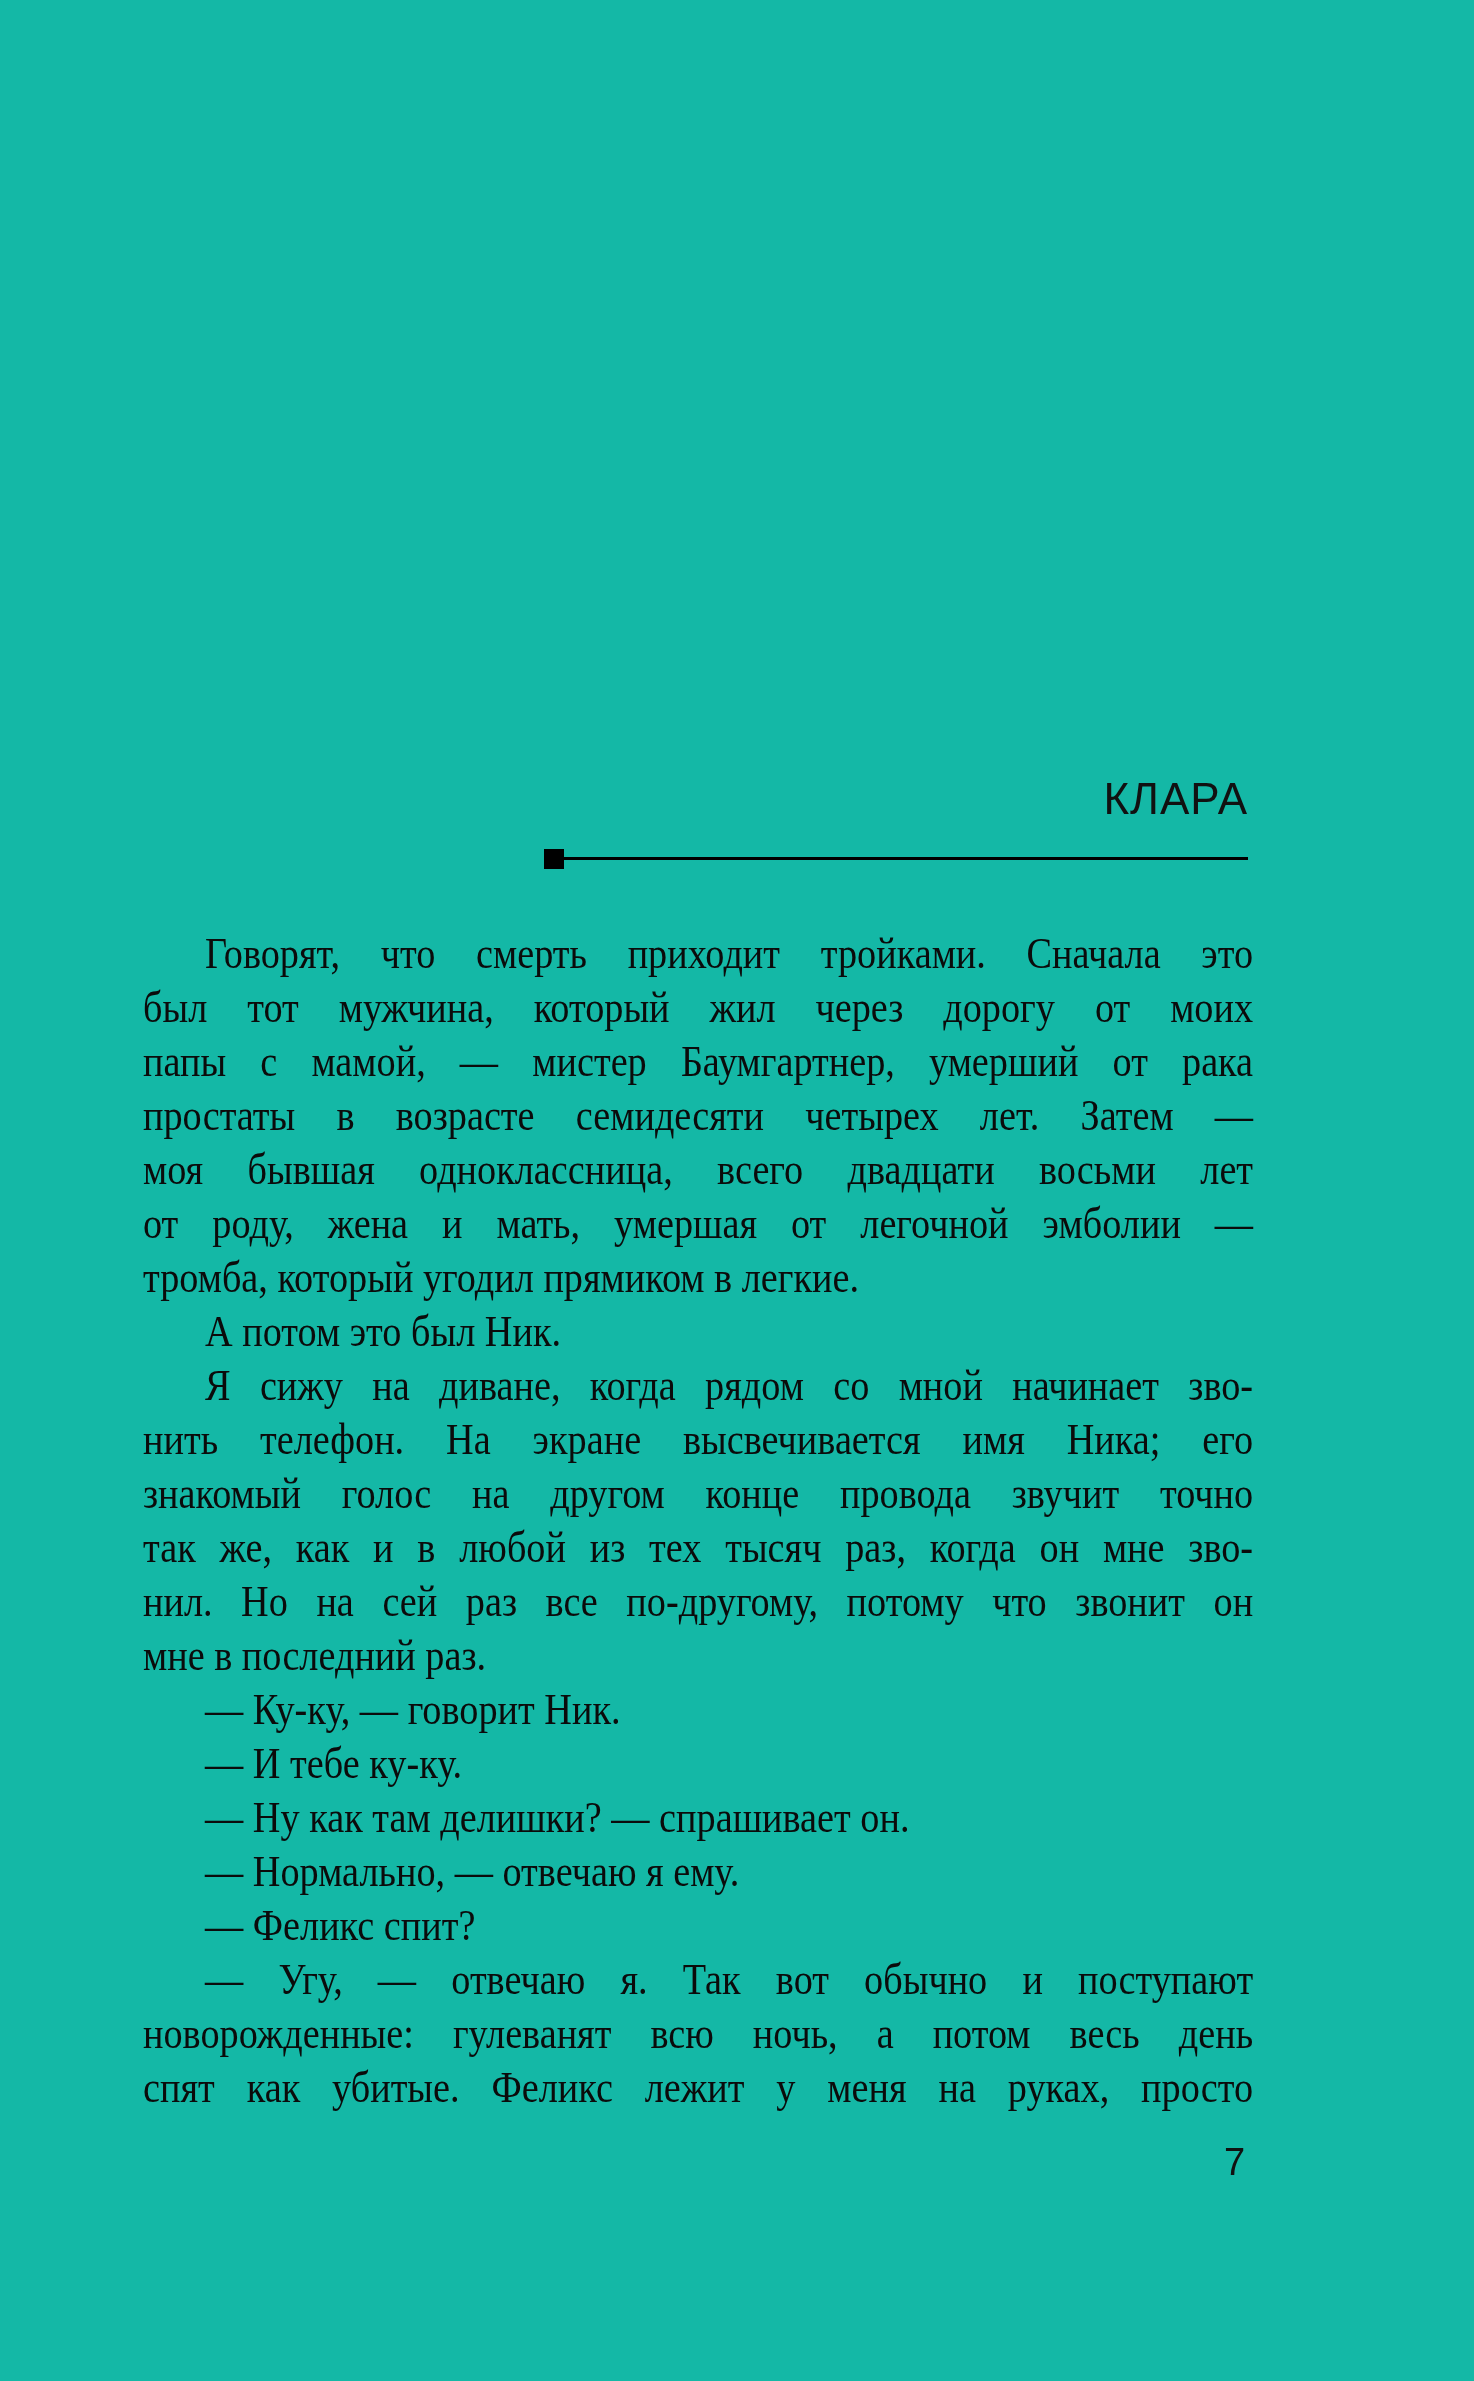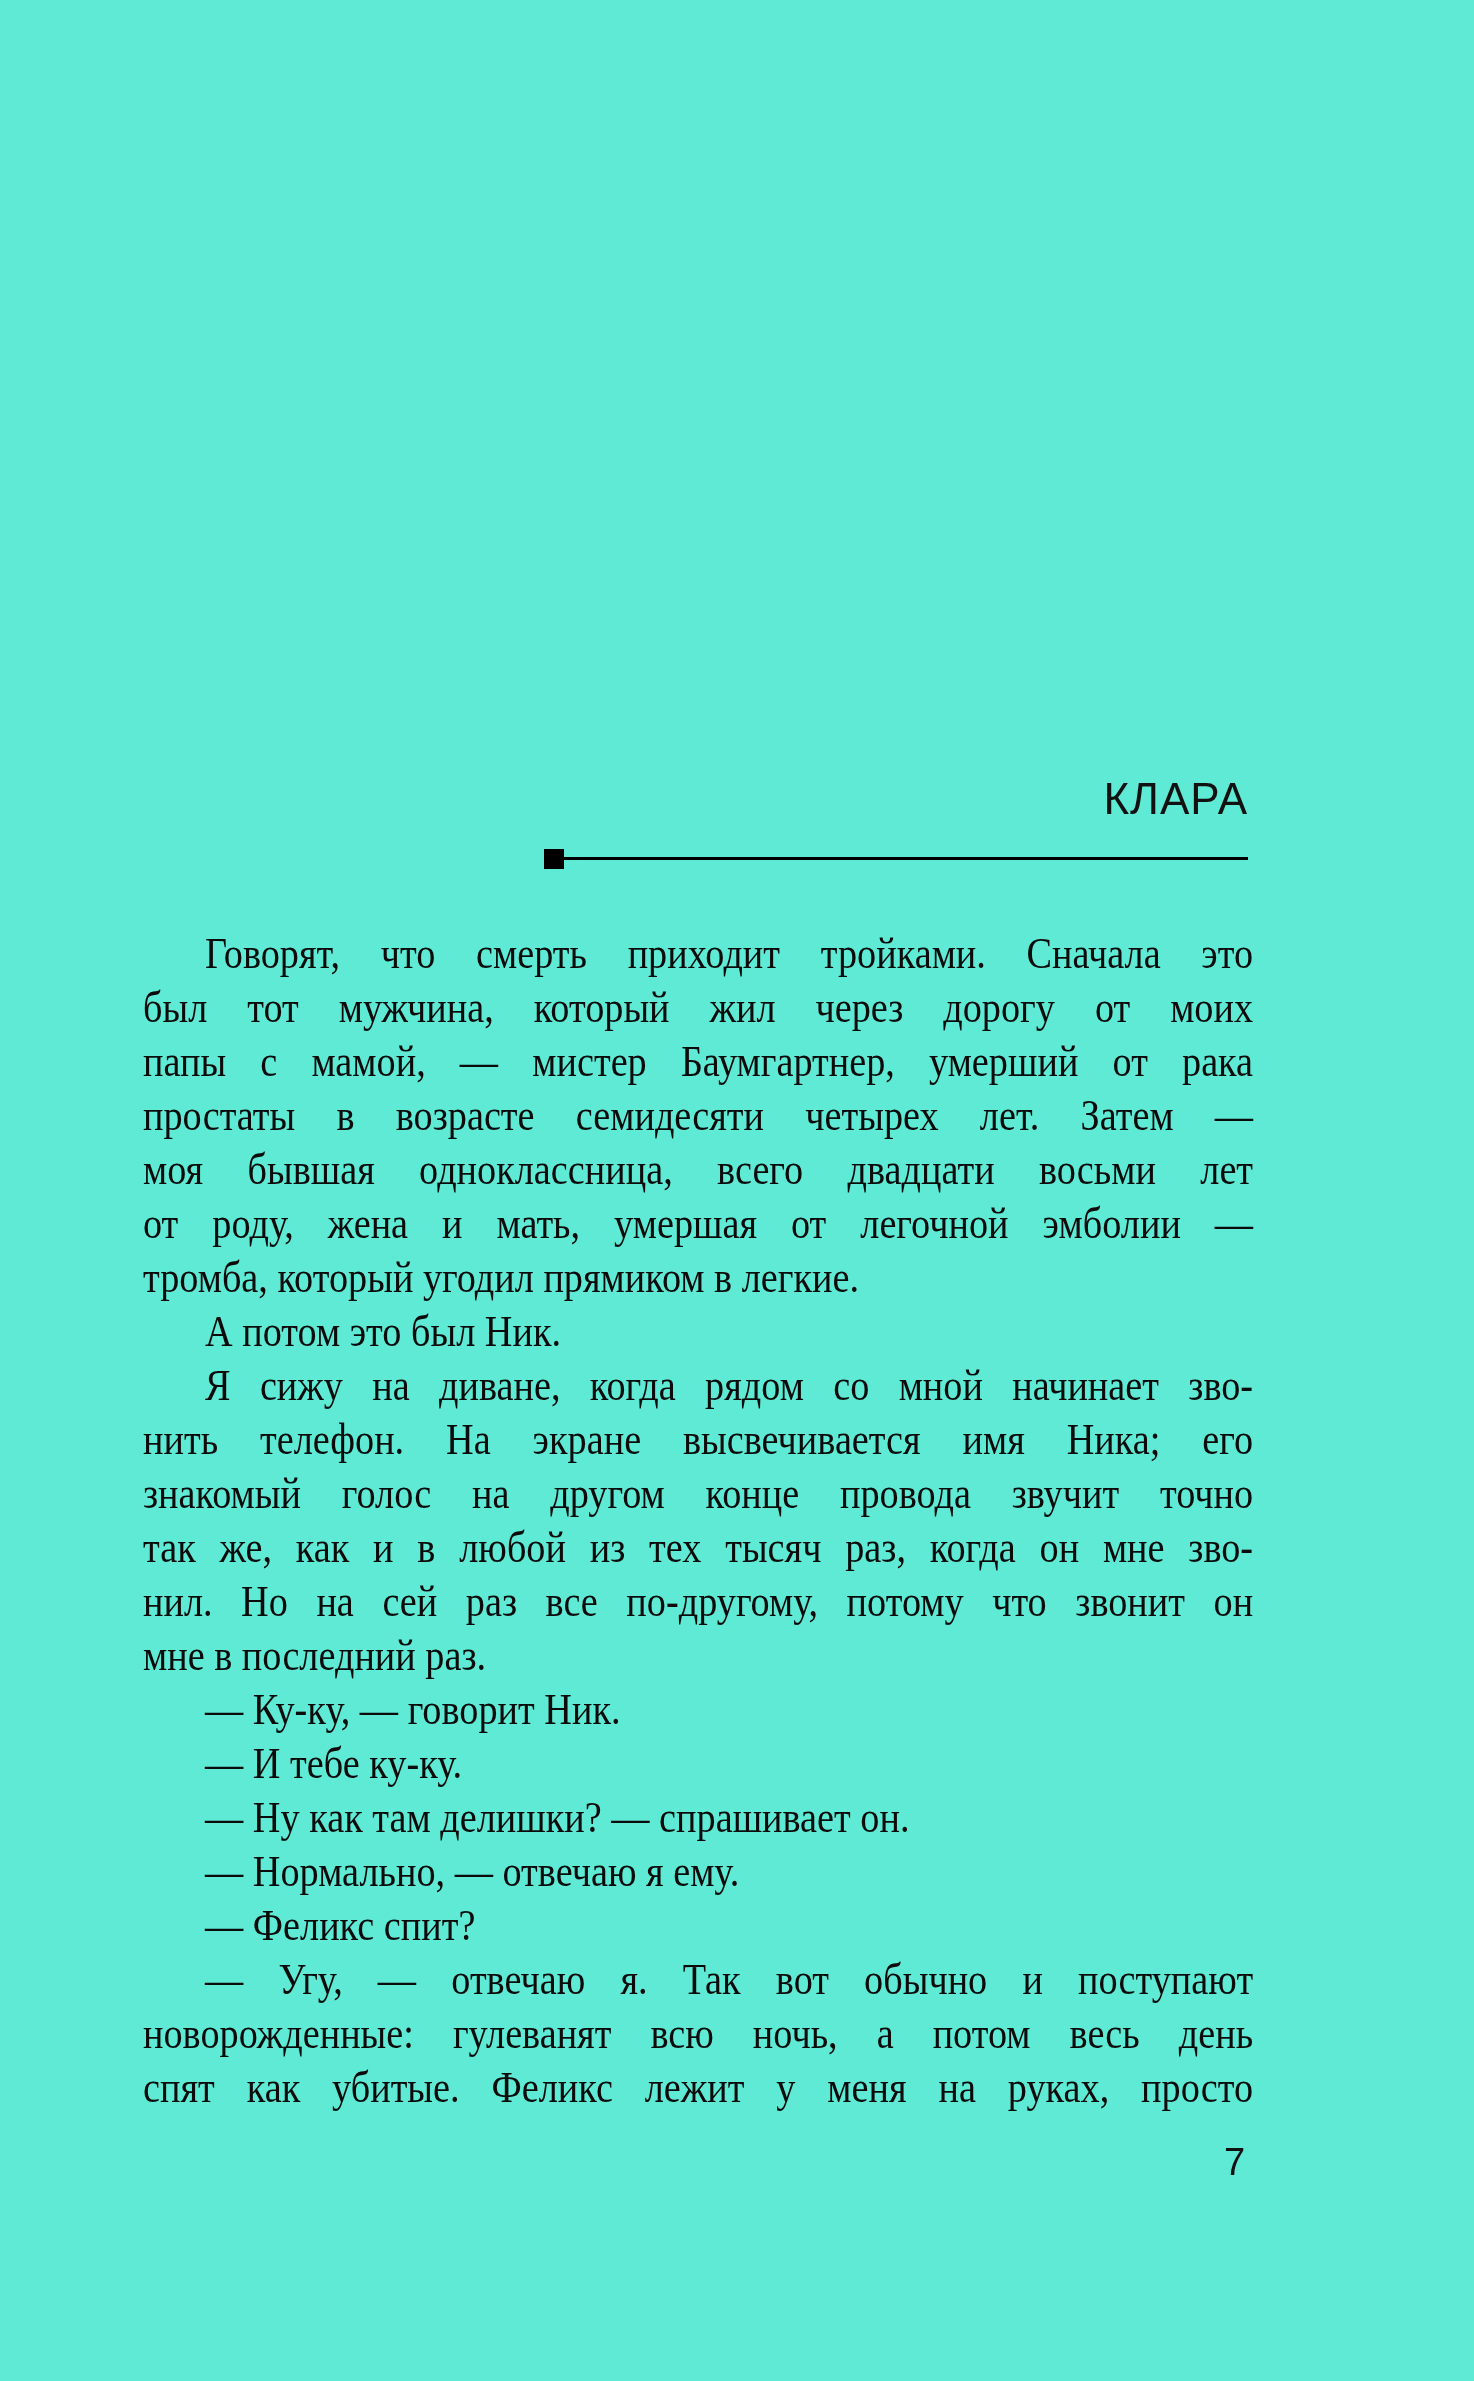--- a/index.html
+++ b/index.html
@@ -9,21 +9,21 @@
   body {
     width: 1474px;
     height: 2381px;
     background: #ffffff;
     position: relative;
     overflow: hidden;
   }
   .page {
     position: absolute;
     inset: 0;
-    background: #5eead4;
+    background: #14b8a6;
   }
   .chapter-heading {
     position: absolute;
     top: 774px;
     right: 226px;
     font-family: "Liberation Sans", sans-serif;
     font-size: 44px;
     font-weight: 400;
     letter-spacing: 1px;
     color: #111111;

